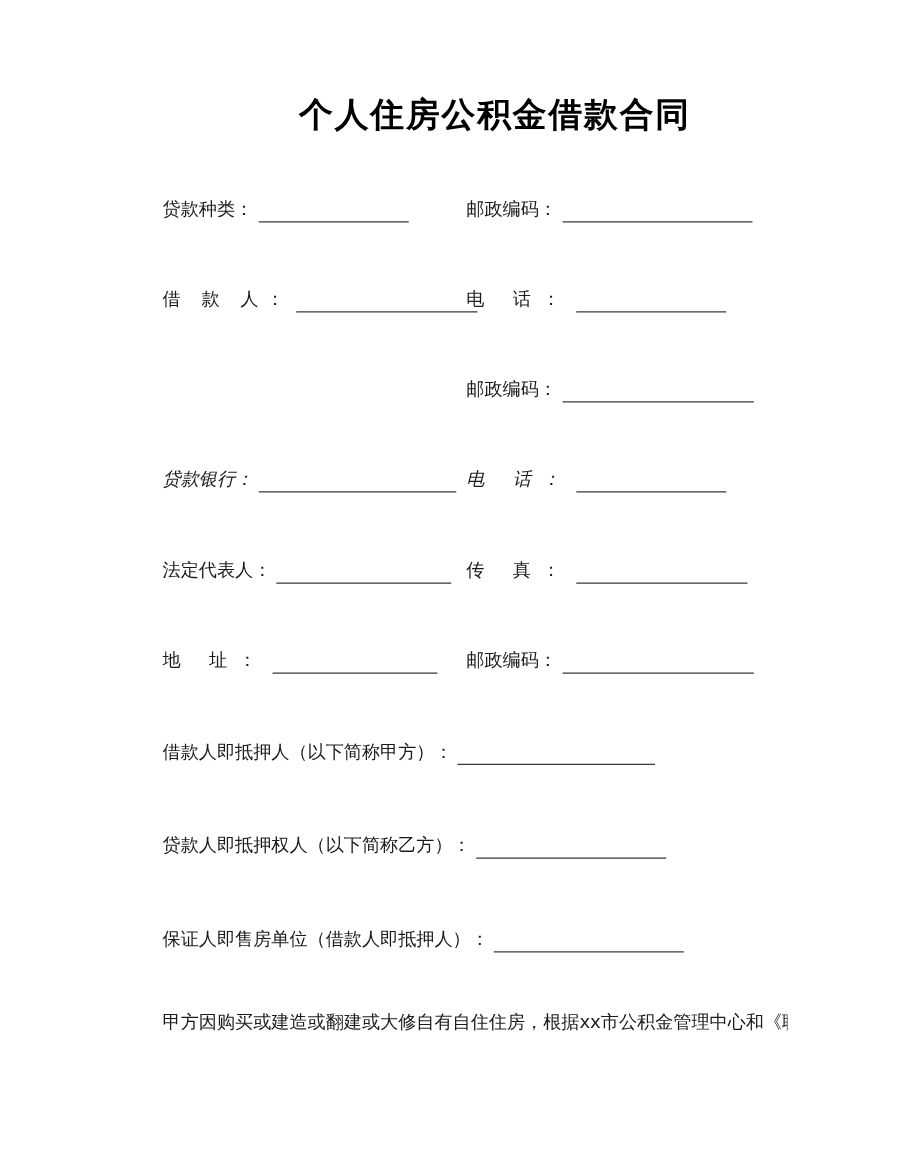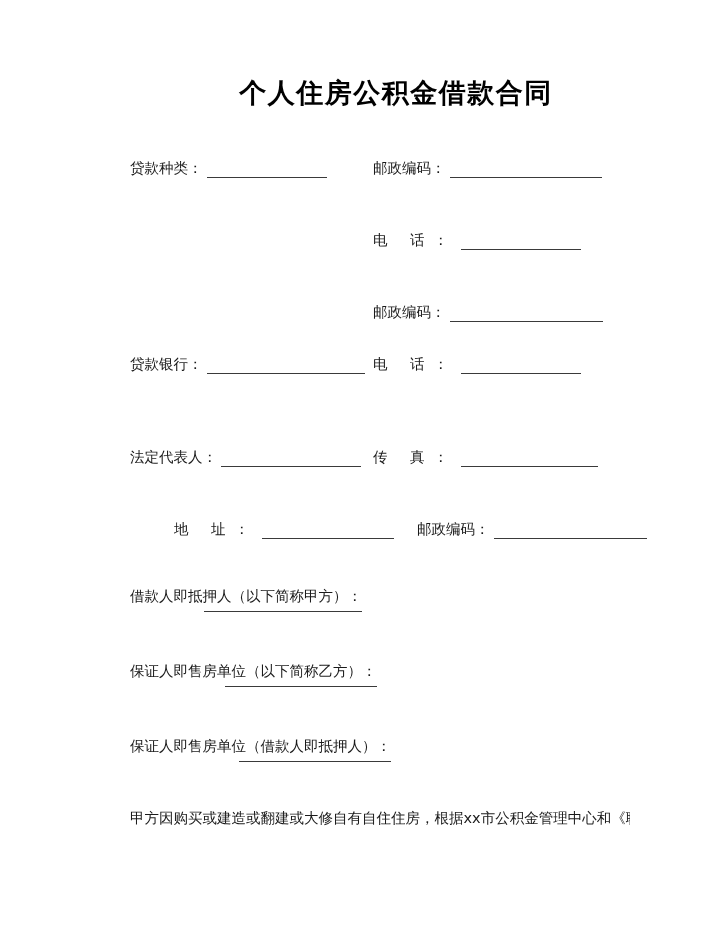--- a/index.html
+++ b/index.html
@@ -77,21 +77,20 @@
   .col-right { left: 373px; }
 
   
   .party-row {
     position: absolute;
     left: 130px;
     height: 26px;
     display: flex;
     align-items: flex-end;
     white-space: nowrap;
-    flex-direction: column;
   }
   .party-row .label {
     font-size: 14.5px;
     line-height: 20px;
   }
   .party-row .rule {
     display: inline-block;
     border-bottom: 1.4px solid #3a3a3a;
     height: 18px;
     margin-left: 4px;
@@ -122,34 +121,38 @@
       <span class="label sp1">贷款种类：</span>
       <span class="rule" style="width:120px;"></span>
     </div>
     <div class="field col-right">
       <span class="label sp1">邮政编码：</span>
       <span class="rule" style="width:152px;"></span>
     </div>
   </div>
 
   <div class="form-row" style="top:224px;">
+    <div class="field col-left">
+      <span class="label sp2">借 款 人：</span>
+      <span class="rule" style="width:145px;"></span>
+    </div>
     <div class="field col-right">
       <span class="label sp4">电 话：</span>
       <span class="rule" style="width:120px;"></span>
     </div>
   </div>
 
   <div class="form-row" style="top:296px;">
     <div class="field col-right">
       <span class="label sp1">邮政编码：</span>
       <span class="rule" style="width:153px;"></span>
     </div>
   </div>
 
-  <div class="form-row" style="top:348px;">
+  <div class="form-row" style="top:368px;font-style:italic;">
     <div class="field col-left">
       <span class="label sp1">贷款银行：</span>
       <span class="rule" style="width:158px;"></span>
     </div>
     <div class="field col-right">
       <span class="label sp4">电 话：</span>
       <span class="rule" style="width:120px;"></span>
     </div>
   </div>
 
@@ -157,38 +160,38 @@
     <div class="field col-left">
       <span class="label sp1">法定代表人：</span>
       <span class="rule" style="width:140px;"></span>
     </div>
     <div class="field col-right">
       <span class="label sp4">传 真：</span>
       <span class="rule" style="width:137px;"></span>
     </div>
   </div>
 
-  <div class="form-row" style="top:513px;margin-left:44px;">
+  <div class="form-row" style="top:513px;">
     <div class="field col-left">
       <span class="label sp4">地 址：</span>
       <span class="rule" style="width:132px;"></span>
     </div>
     <div class="field col-right">
       <span class="label sp1">邮政编码：</span>
       <span class="rule" style="width:153px;"></span>
     </div>
   </div>
 
   <div class="party-row" style="top:586px;">
     <span class="label">借款人即抵押人（以下简称甲方）：</span>
     <span class="rule" style="width:158px;"></span>
   </div>
 
   <div class="party-row" style="top:661px;">
-    <span class="label">保证人即售房单位（以下简称乙方）：</span>
+    <span class="label">贷款人即抵押权人（以下简称乙方）：</span>
     <span class="rule" style="width:152px;"></span>
   </div>
 
   <div class="party-row" style="top:736px;">
     <span class="label">保证人即售房单位（借款人即抵押人）：</span>
     <span class="rule" style="width:152px;"></span>
   </div>
 
   <div class="body-paragraph">甲方因购买或建造或翻建或大修自有自住住房，根据xx市公积金管理中心和《职</div>
 

